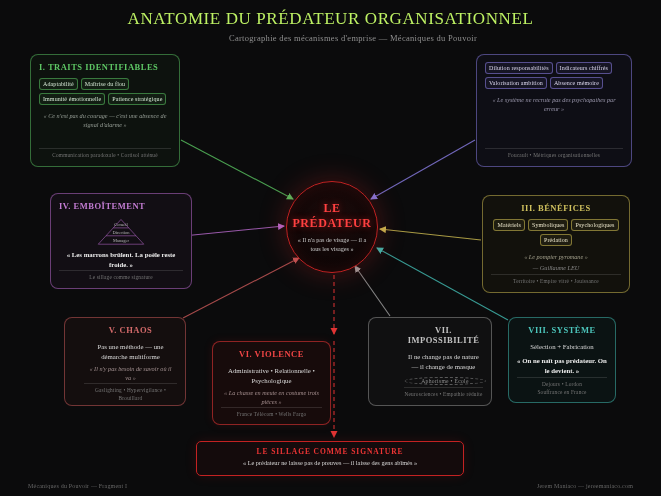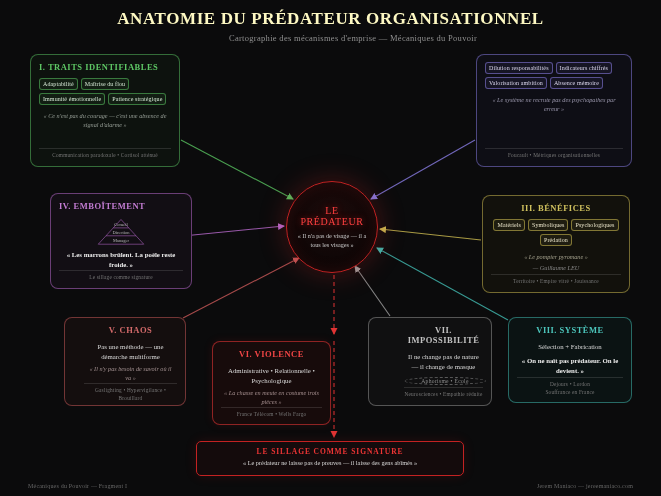--- a/index.html
+++ b/index.html
@@ -4,21 +4,21 @@
 <style>
   * { margin:0; padding:0; box-sizing:border-box; }
   html,body { background:#000; }
   body { font-family:"Liberation Serif","DejaVu Serif",serif; }
   #stage {
     position:relative; width:661px; height:496px; margin:0 auto;
     background:#0b0b0c; overflow:hidden;
   }
   
   .header { position:absolute; top:9px; left:0; width:100%; text-align:center; z-index:2; }
-  .main-title { font-size:17px; font-weight:bold; color:#fef9c3; letter-spacing:.6px; }
+  .main-title { font-size:17px; font-weight:normal; color:#bef264; letter-spacing:.6px; }
   .subtitle { font-size:8.5px; color:#8f8f8f; margin-top:4px; letter-spacing:.3px;padding-left:45px; }
 
   
   #wires { position:absolute; left:0; top:0; width:661px; height:496px; z-index:1; }
 
   
   .box {
     position:absolute; border:1px solid; border-radius:8px;
     padding:7px 8px 6px 8px; z-index:2;
     display:flex; flex-direction:column;
@@ -80,21 +80,21 @@
 
   
   .center-node {
     position:absolute; left:286px; top:181px; width:92px; height:92px;
     border-radius:50%; border:1.5px solid #c32222; z-index:3;
     background:radial-gradient(circle at 50% 38%, #1d0a0a, #0c0606 72%);
     box-shadow:0 0 28px rgba(220,40,40,.28), inset 0 0 16px rgba(220,40,40,.14);
     display:flex; flex-direction:column; align-items:center; justify-content:center;
     text-align:center; padding:7px;
   }
-  .center-title { color:#ff4040; font-weight:normal; font-size:10px; letter-spacing:.6px; margin-bottom:4px; text-shadow:0 0 6px rgba(255,50,50,.5); }
+  .center-title { color:#ff4040; font-weight:bold; font-size:12px; letter-spacing:.6px; margin-bottom:4px; text-shadow:0 0 6px rgba(255,50,50,.5); }
   .center-quote { color:#c9c9c9; font-size:6.2px; line-height:1.5; }
 
   
   .banner {
     position:absolute; left:196px; top:441px; width:268px; height:35px;
     border:1px solid #c32222; border-radius:5px; background:rgba(170,25,25,.06);
     box-shadow:0 0 12px rgba(200,30,30,.14);
     text-align:center; padding-top:5px; z-index:2;
   }
   .banner-title { color:#f03535; font-weight:bold; font-size:7.5px; letter-spacing:.9px; margin-bottom:3px; }
@@ -221,21 +221,21 @@
 
   <div class="box gray centered" style="left:368px; top:317px; width:124px; height:89px;padding-left:35px;">
     <div class="box-title">VII. IMPOSSIBILITÉ</div>
     <div class="box-text">Il ne change pas de nature — il change de masque</div>
     <div class="mask-oval">
       <span>Aphorisme • École</span>
     </div>
     <div class="box-footer">Neurosciences • Empathie réduite</div>
   </div>
 
-  <div class="box teal centered" style="left:508px; top:317px; width:124px; height:86px;">
+  <div class="box teal centered" style="left:508px; top:317px; width:108px; height:86px;">
     <div class="box-title">VIII. SYSTÈME</div>
     <div class="box-text">Sélection + Fabrication</div>
     <div class="statement">« On ne naît pas prédateur. On le devient. »</div>
     <div class="box-footer">
       <div>Dejours • Lordon</div>
       <div>Souffrance en France</div>
     </div>
   </div>
 
   <div class="center-node">

